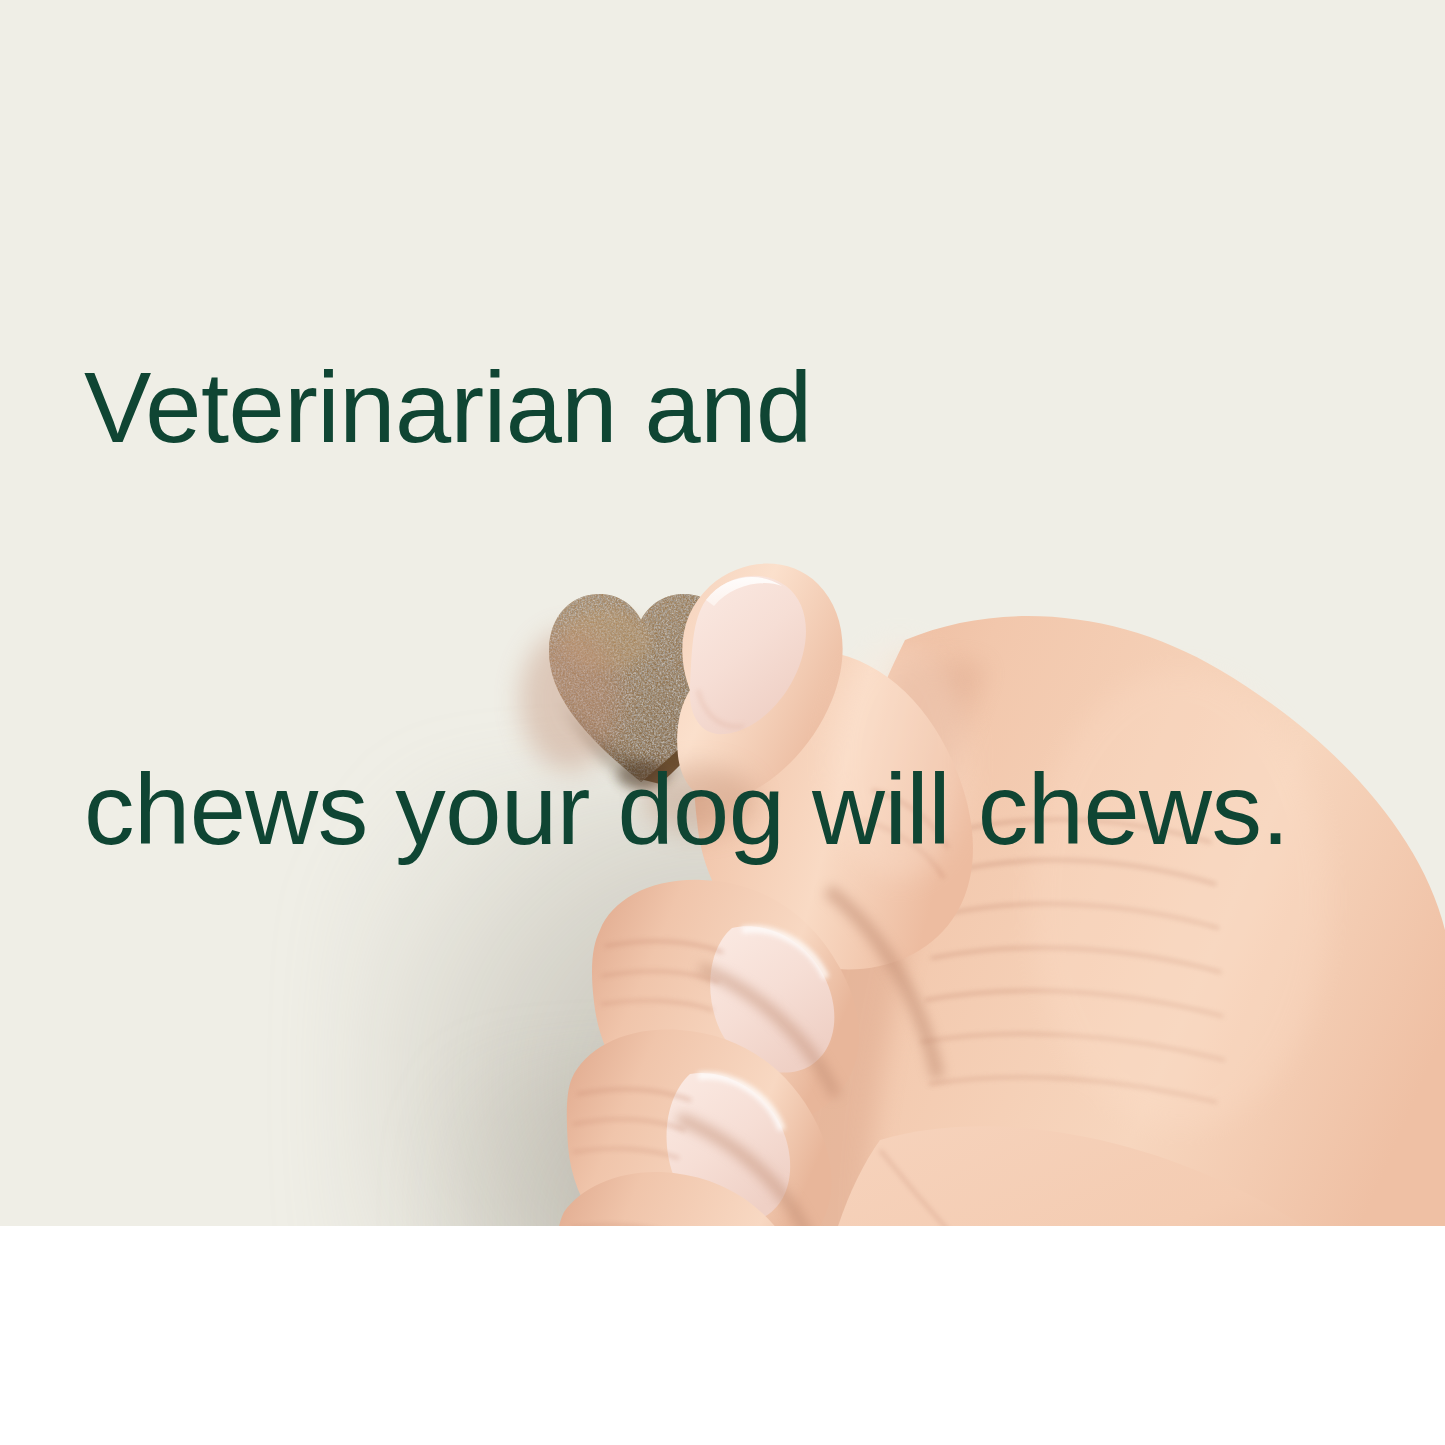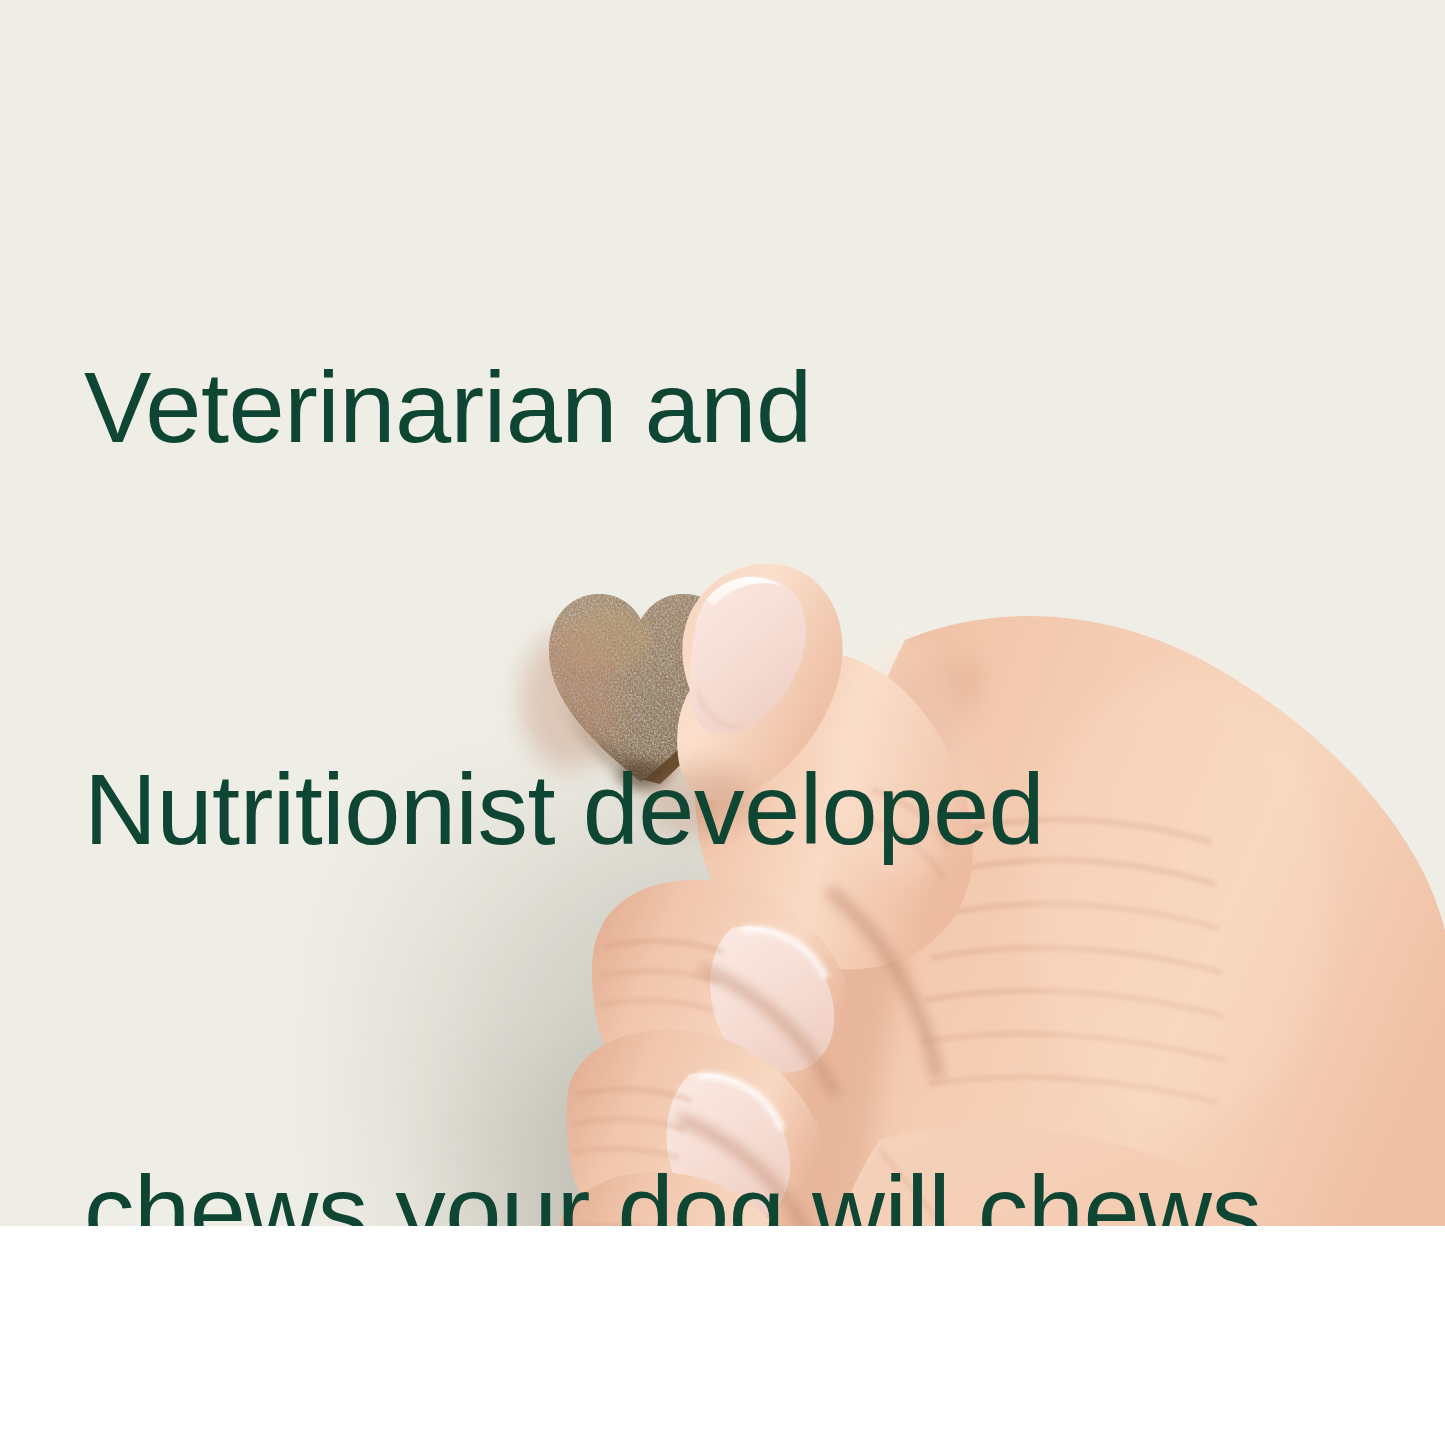--- a/index.html
+++ b/index.html
@@ -316,17 +316,16 @@
         <ellipse cx="1180" cy="900" rx="150" ry="230" fill="#FFE2CE" opacity="0.22" filter="url(#softBlur2)"></ellipse>
 
         <ellipse cx="570" cy="700" rx="50" ry="70" fill="#C18F76" opacity="0.40" filter="url(#softBlur2)"></ellipse>
         <ellipse cx="700" cy="800" rx="56" ry="34" fill="#B98569" opacity="0.35" filter="url(#softBlur2)"></ellipse>
       </g>
     </svg>
   </div>
 
   <div id="headline">
     <span class="hl-line">Veterinarian and</span>
-    <span class="hl-line">Nutritionist developed</span>
     <span class="hl-line">chews your dog will chews.</span>
   </div>
 
 </div>
 
 </body></html>

